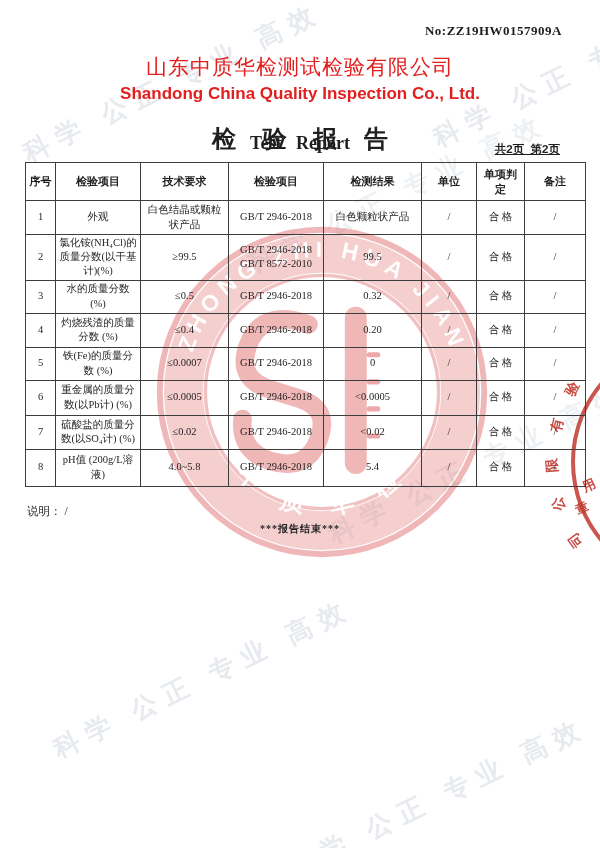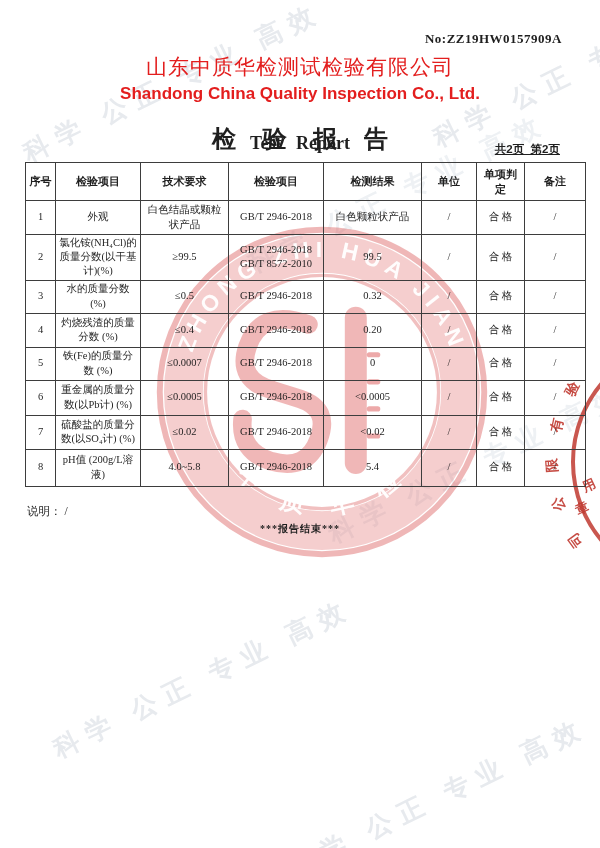--- a/index.html
+++ b/index.html
@@ -4,21 +4,21 @@
 <style>
   html,body{margin:0;padding:0;background:#fff;}
   .page{position:relative;width:600px;height:848px;background:#fff;overflow:hidden;
         font-family:"Liberation Serif","DejaVu Serif",serif;color:#1f1f1f;}
   
   .wm{position:absolute;white-space:nowrap;font-family:"Liberation Sans","DejaVu Sans",sans-serif;
       font-weight:bold;font-size:26px;letter-spacing:9px;color:#e7eaee;
       transform:rotate(-26deg);transform-origin:left center;pointer-events:none;}
   .wm.faint{color:#eef1f4;}
   
-  .report-no{position:absolute;top:31px;right:38px;font-weight:bold;font-size:13px;letter-spacing:.5px;margin-left:33px;}
+  .report-no{position:absolute;top:23px;right:38px;font-weight:bold;font-size:13px;letter-spacing:.5px;margin-left:33px;}
   .company-cn{position:absolute;top:53px;left:0;width:100%;text-align:center;color:#e31e1e;
       font-family:"Liberation Sans","DejaVu Sans",sans-serif;font-weight:normal;font-size:21px;letter-spacing:1px;}
   .company-en{position:absolute;top:84px;left:0;width:100%;text-align:center;color:#e31e1e;
       font-family:"Liberation Sans","DejaVu Sans",sans-serif;font-weight:bold;font-size:17px;}
   .title-cn{position:absolute;top:103px;left:0;width:100%;text-align:center;font-weight:bold;
       font-family:"Liberation Sans","DejaVu Sans",sans-serif;font-size:24px;letter-spacing:10px;text-indent:10px;margin-top:20px;}
   .title-en{position:absolute;top:133px;left:0;width:100%;text-align:center;font-weight:bold;
       font-size:18px;word-spacing:10px;}
   .pagination{position:absolute;top:142px;right:40px;font-weight:bold;font-size:11.5px;
       font-family:"Liberation Sans","DejaVu Sans",sans-serif;white-space:pre;text-decoration:underline;}

